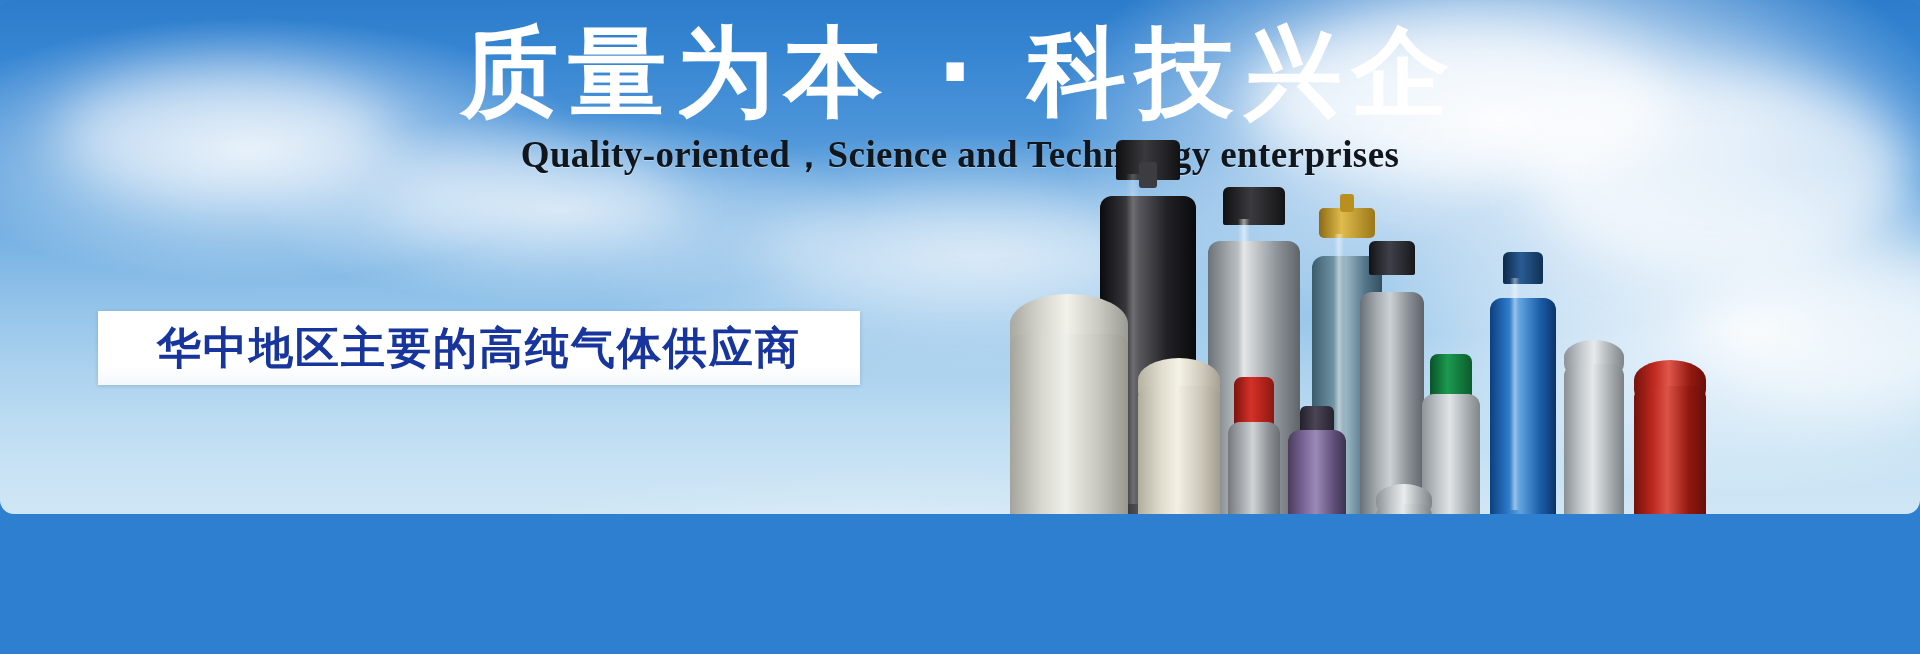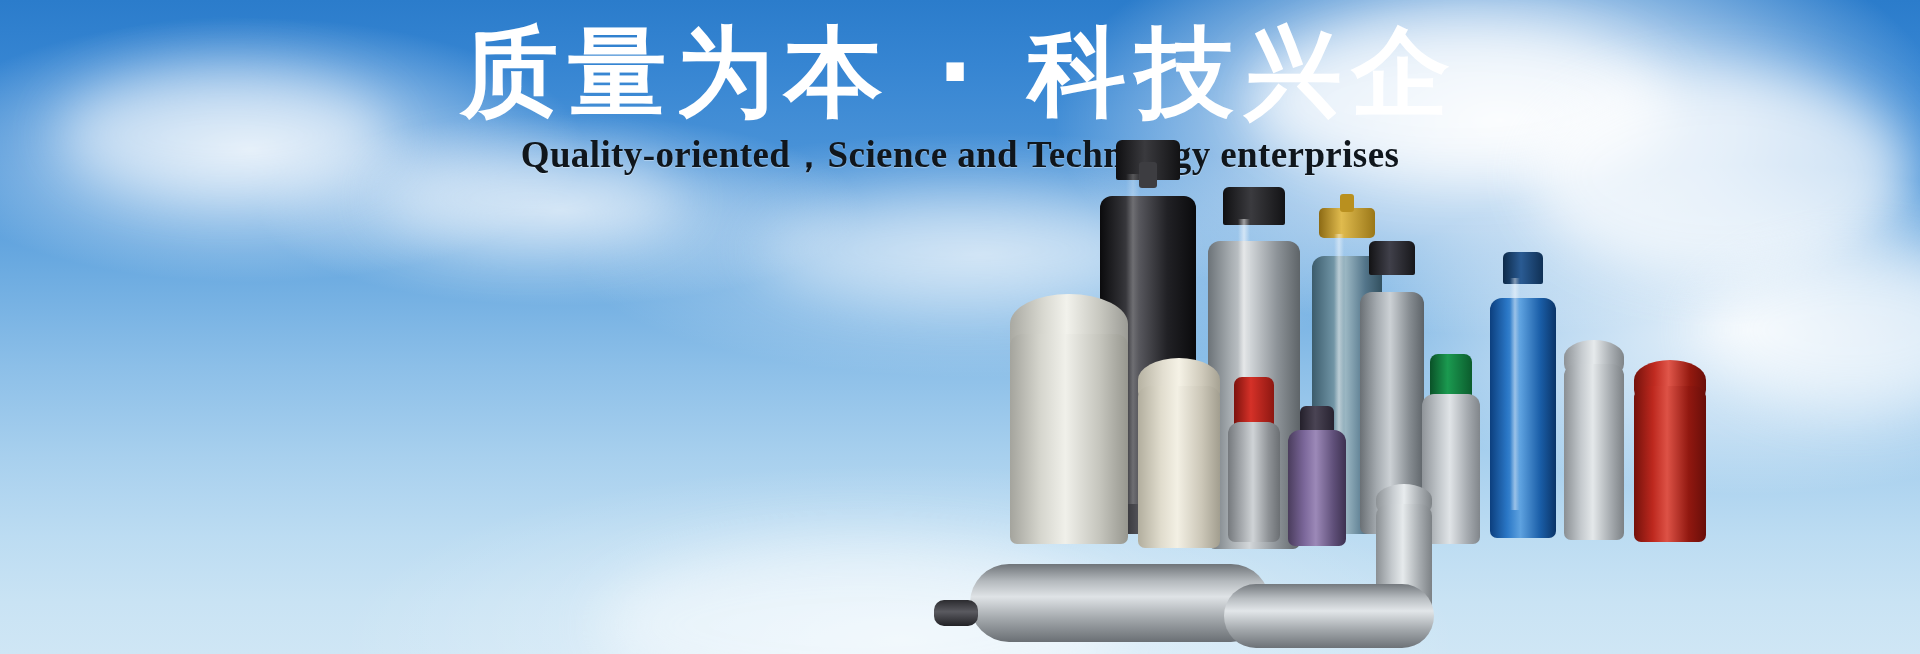--- a/index.html
+++ b/index.html
@@ -2,38 +2,39 @@
 <html><head>
 <meta charset="utf-8">
 <style>
   html,body{margin:0;padding:0;}
   body{
     width:1920px;height:654px;overflow:hidden;
     font-family:"Liberation Sans",sans-serif;
     background:#2f7fd0;
   }
   #banner{
-    position:relative;width:1920px;height:654px;overflow:hidden;
+    position:relative;width:1920px;height:514px;overflow:hidden;
     background:
       radial-gradient(ellipse 620px 300px at 1500px 120px, rgba(255,255,255,.92) 0%, rgba(255,255,255,.55) 38%, rgba(255,255,255,0) 72%),
       radial-gradient(ellipse 520px 220px at 1750px 330px, rgba(255,255,255,.85) 0%, rgba(255,255,255,.4) 45%, rgba(255,255,255,0) 75%),
       radial-gradient(ellipse 430px 170px at 250px 150px, rgba(255,255,255,.75) 0%, rgba(255,255,255,.30) 48%, rgba(255,255,255,0) 78%),
       radial-gradient(ellipse 380px 120px at 560px 210px, rgba(255,255,255,.60) 0%, rgba(255,255,255,.22) 50%, rgba(255,255,255,0) 80%),
       radial-gradient(ellipse 500px 150px at 980px 255px, rgba(255,255,255,.55) 0%, rgba(255,255,255,.18) 52%, rgba(255,255,255,0) 82%),
       radial-gradient(ellipse 700px 220px at 900px 640px, rgba(255,255,255,.55) 0%, rgba(255,255,255,.18) 50%, rgba(255,255,255,0) 80%),
       linear-gradient(180deg,
         #2b7ccb 0%,
         #3685d2 10%,
         #4a93d8 24%,
         #69a9e0 40%,
         #8cbfe8 56%,
         #a8d0ee 70%,
         #bcdcf2 82%,
         #c9e3f4 92%,
         #cfe6f5 100%);
+    border-radius: 14px;
   }
   
   .cloud{position:absolute;border-radius:50%;background:rgba(255,255,255,.85);filter:blur(26px);pointer-events:none;}
 
   
   #headline-wrap{position:absolute;left:0;top:18px;width:1920px;text-align:center;}
   #headline{
     display:inline-block;
     font-family:"DejaVu Sans","Liberation Sans",sans-serif;
     font-weight:bold;
@@ -100,20 +101,23 @@
   <div class="cloud" style="left:60px;top:70px;width:330px;height:130px;opacity:.55;"></div>
   <div class="cloud" style="left:380px;top:150px;width:300px;height:95px;opacity:.45;"></div>
   <div class="cloud" style="left:760px;top:195px;width:400px;height:110px;opacity:.40;"></div>
   <div class="cloud" style="left:600px;top:540px;width:520px;height:170px;opacity:.45;"></div>
 
   <div id="headline-wrap">
     <div id="headline">质量为本 · 科技兴企</div>
     <div id="subheadline">Quality-oriented，Science and Technology enterprises</div>
   </div>
 
+  <div id="ribbon">
+    <span id="ribbon-text">华中地区主要的高纯气体供应商</span>
+  </div>
 
 
   <div id="cylinders">
 
     <div class="cyl" style="left:-60px;bottom:120px;width:96px;height:360px;">
       <div class="cap" style="top:-34px;width:64px;height:40px;background:linear-gradient(90deg,#0f0f11,#3a3a3e 45%,#121214);"></div>
       <div class="valve" style="top:-12px;width:18px;height:26px;background:#3d3d41;border-radius:3px;"></div>
       <div class="body" style="height:338px;background:linear-gradient(90deg,#0b0b0d 0%,#2e2e32 22%,#55555b 42%,#212125 70%,#0a0a0c 100%);"></div>
       <div class="shine" style="left:26px;width:14px;height:330px;bottom:0;background:linear-gradient(90deg,rgba(255,255,255,0),rgba(255,255,255,.22),rgba(255,255,255,0));"></div>
     </div>

